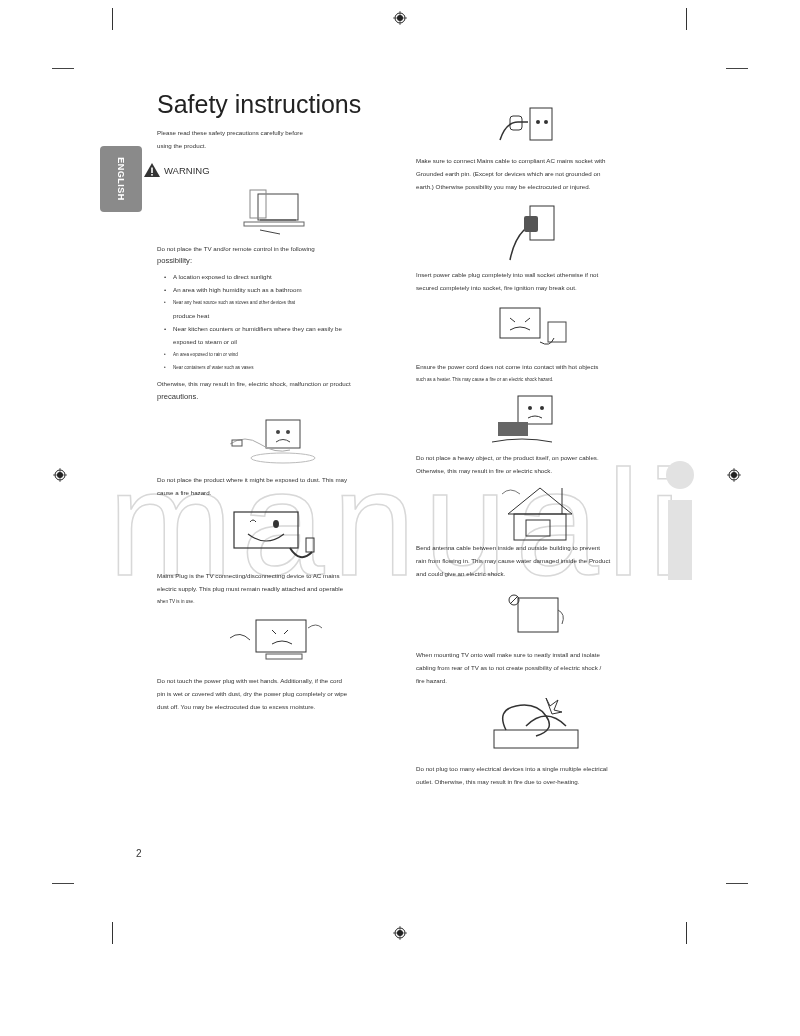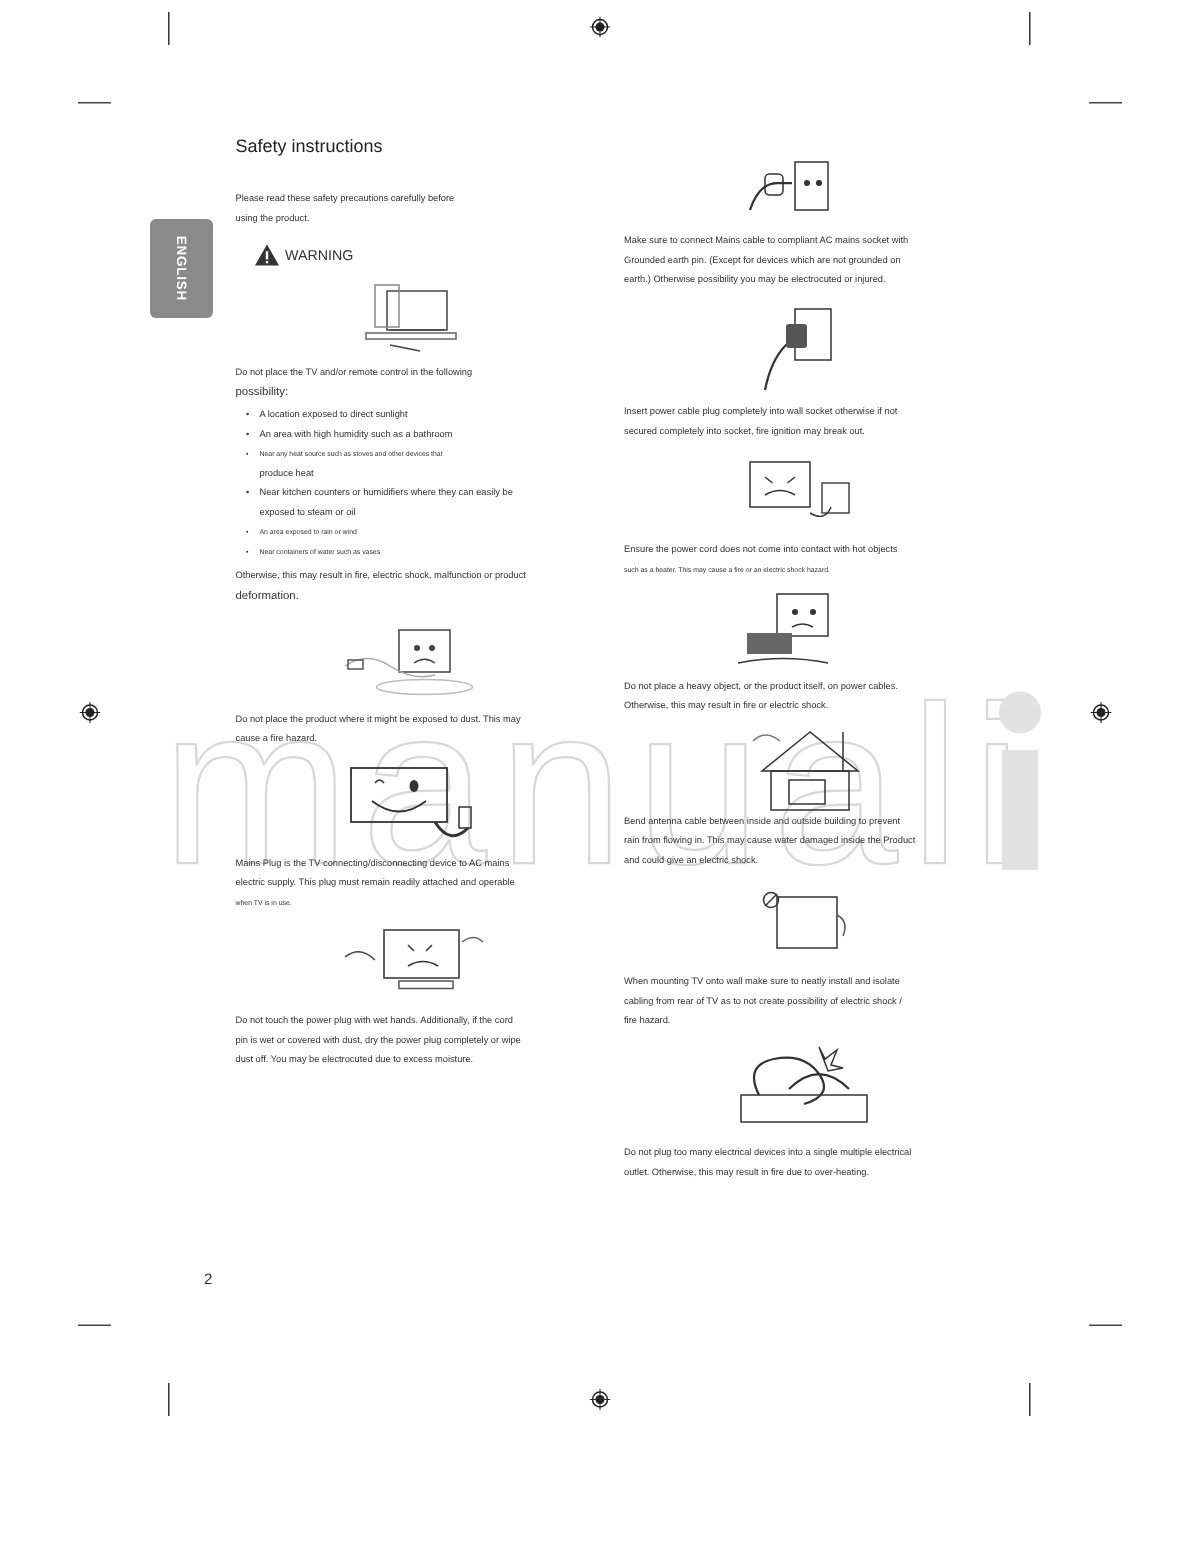--- a/index.html
+++ b/index.html
@@ -1,23 +1,23 @@
 <!DOCTYPE html>
 <html><head>
   <meta charset="utf-8">
   <style>
     html, body { margin:0; padding:0; background:#fff; }
     body { width:800px; height:1036px; position:relative; overflow:hidden; font-family:"Liberation Sans", sans-serif; color:#222; }
     .abs { position:absolute; }
     .crop-v { position:absolute; width:1px; height:22px; background:#333; }
     .crop-h { position:absolute; height:1px; width:22px; background:#444; }
     .reg { position:absolute; width:14px; height:14px; }
-    .title { left:157px; top:90px; font-size:12px; color:#222; }
+    .title { left:157px; top:90px; font-size:25px; color:#222; }
     .intro { left:157px; top:126px; font-size:6.2px; line-height:13px; width:200px; color:#333; }
-    .warn { left:169px; top:162px; display:flex; align-items:center; gap:3px; font-size:9.5px; color:#333; }
+    .warn { left:143px; top:162px; display:flex; align-items:center; gap:3px; font-size:9.5px; color:#333; }
     .tab { left:100px; top:146px; width:42px; height:66px; background:#8a8a8a; border-radius:4px; }
     .tab span { position:absolute; left:50%; top:50%; transform:translate(-50%,-50%) rotate(90deg); color:#fff; font-weight:bold; font-size:9px; letter-spacing:0.5px; white-space:nowrap; }
     .txt { position:absolute; font-size:6.2px; line-height:13px; color:#333; width:215px; }
     .txt.lg { font-size:7.6px; }
     .small { font-size:4.6px; }
     ul.env { position:absolute; left:164px; top:270px; margin:0; padding:0; list-style:none; width:210px; }
     ul.env li { font-size:6.2px; line-height:13px; color:#333; position:relative; padding-left:9px; }
     ul.env li::before { content:"•"; position:absolute; left:0; }
     ul.env li.sm { font-size:4.6px; }
     .pic { position:absolute; }
@@ -102,21 +102,21 @@
   <li class="sm">Near any heat source such as stoves and other devices that</li>
   <li style="list-style:none;padding-left:9px;" class="nob"><span>produce heat</span></li>
   <li>Near kitchen counters or humidifiers where they can easily be</li>
   <li class="nob"><span>exposed to steam or oil</span></li>
   <li class="sm">An area exposed to rain or wind</li>
   <li class="sm">Near containers of water such as vases</li>
 </ul>
 <style>ul.env li.nob::before{content:"";}</style>
 
 <div class="txt" style="left:157px;top:377px;width:220px;">Otherwise, this may result in fire, electric shock, malfunction or product</div>
-<div class="txt lg" style="left:157px;top:390px;">deformation.</div>
+<div class="txt lg" style="left:157px;top:390px;">precautions.</div>
 
 <svg class="pic" style="left:228px;top:414px;" width="90" height="52" viewBox="0 0 90 52">
     <rect x="38" y="6" width="34" height="28" fill="none" stroke="#444"></rect>
     <circle cx="50" cy="18" r="2" fill="#444"></circle>
     <circle cx="60" cy="18" r="2" fill="#444"></circle>
     <path d="M48 28 q7 -5 14 0" fill="none" stroke="#444"></path>
     <path d="M2 30 q15 -10 30 0 t30 6" fill="none" stroke="#aaa"></path>
     <rect x="4" y="26" width="10" height="6" fill="none" stroke="#555"></rect>
     <ellipse cx="55" cy="44" rx="32" ry="5" fill="none" stroke="#bbb"></ellipse>
   </svg>

